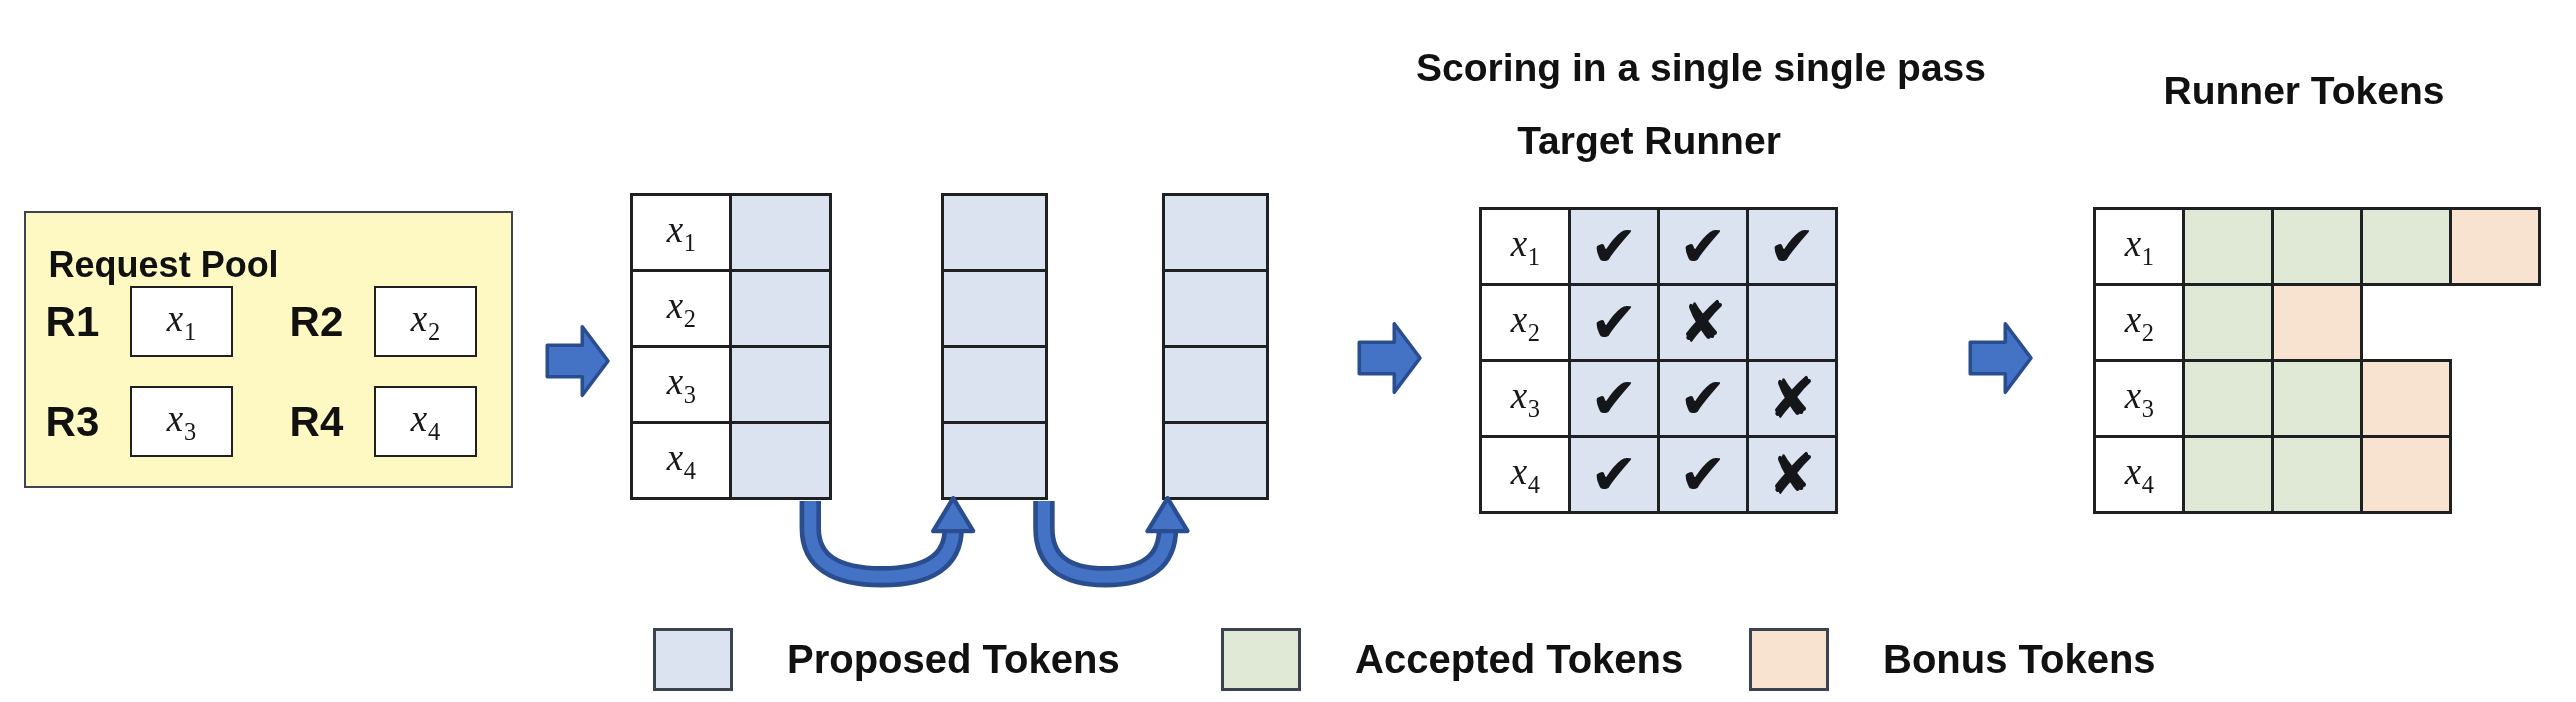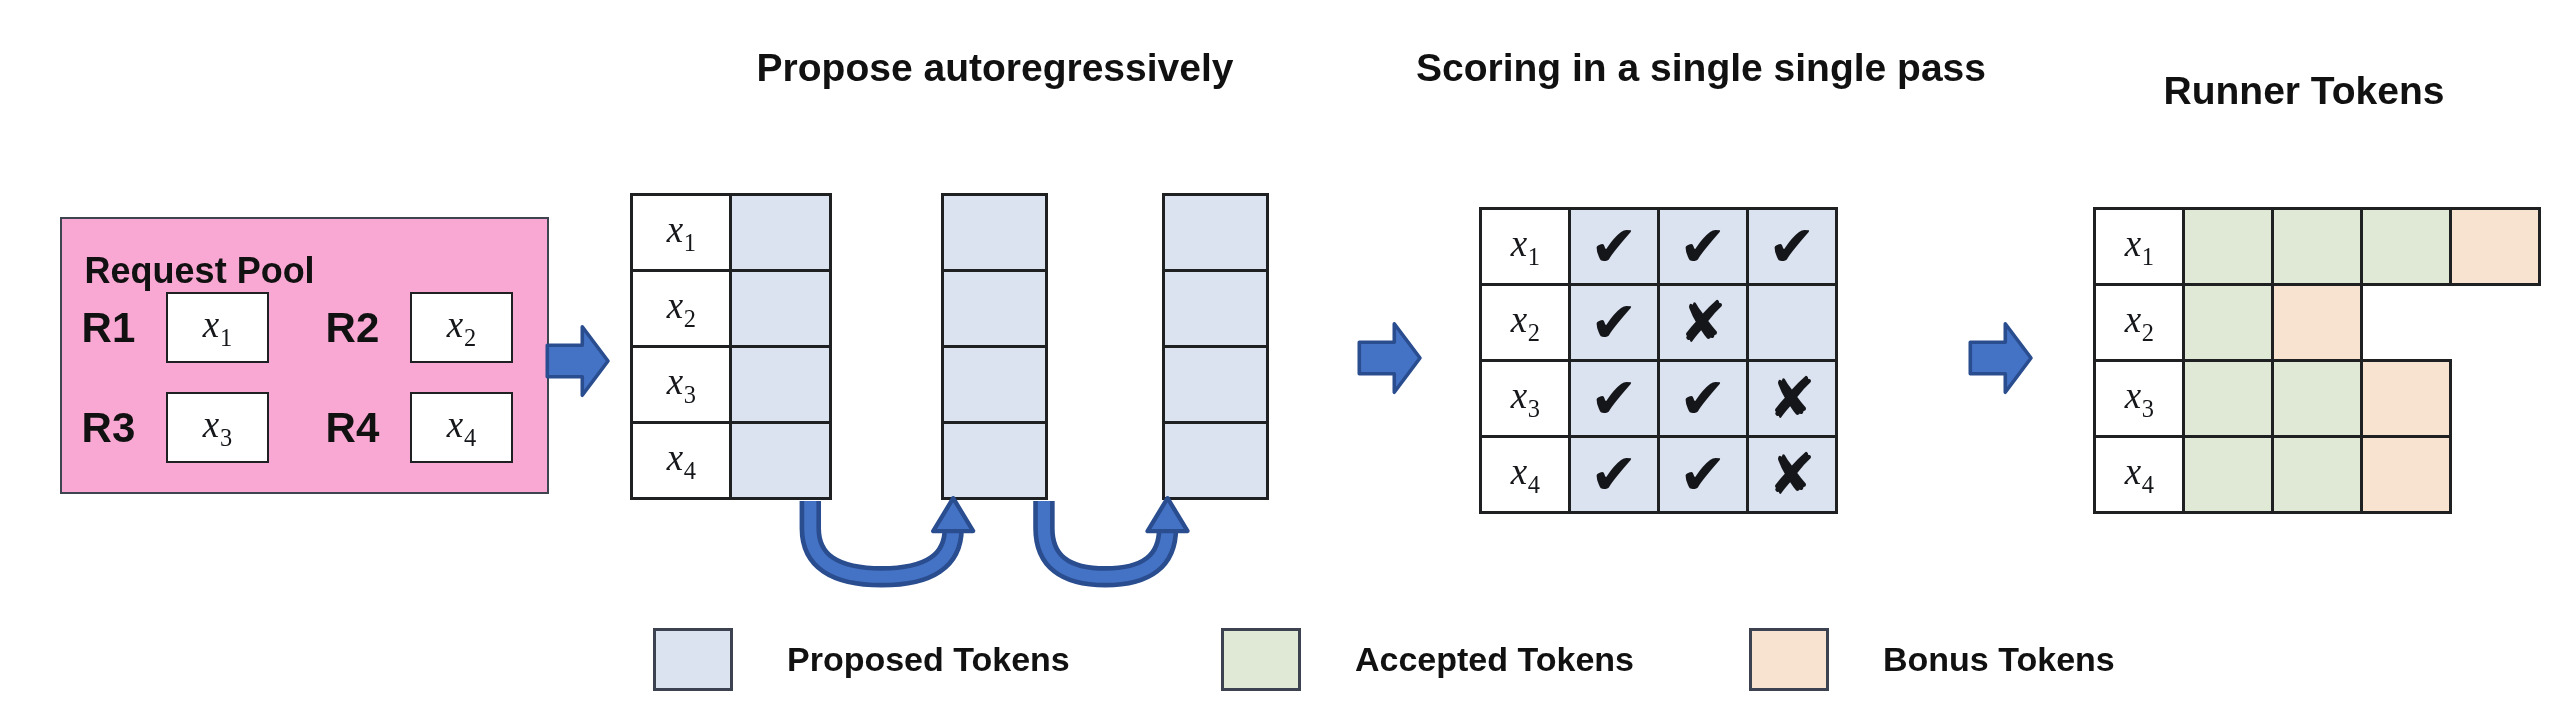--- a/index.html
+++ b/index.html
@@ -4,22 +4,22 @@
 <style>
   html,body{margin:0;padding:0;background:#ffffff;}
   body{font-family:"Liberation Sans", sans-serif; color:var(--text,#111);}
   .canvas{position:relative;width:2576px;height:703px;background:#fff;overflow:hidden;}
 
   
   .fig-title{position:absolute;transform:translateX(-50%);white-space:nowrap;
     font-size:39px;font-weight:600;color:var(--text);}
 
   
-  .pool{position:absolute;left:23.6px;top:217px;width:485px;height:273px;
-    border:2.9px solid #3e4450;background:#f9a8d4;margin-left:36px;}
+  .pool{position:absolute;left:23.6px;top:211px;width:485px;height:273px;
+    border:2.9px solid #3e4450;background:#fef9c3;}
   .pool-title{position:absolute;left:23px;top:31px;font-size:36px;font-weight:600;}
   .pool-item{position:absolute;display:flex;align-items:center;}
   .p0{left:20px;top:73px}.p1{left:264px;top:73px}.p2{left:20px;top:173px}.p3{left:264px;top:173px}
   .req-id{width:84px;font-size:42px;font-weight:600;}
   .tok-box{width:99px;height:67px;border:2.9px solid var(--grid-border);
     display:flex;align-items:center;justify-content:center;background:#fff;}
 
   
   .xlab{font-family:"Liberation Serif", serif;font-style:italic;font-size:37px;
     font-weight:500;color:#15171a;line-height:1;}
@@ -49,29 +49,29 @@
     color:#14161a;display:inline-block;}
 
   
   .block-arrow{position:absolute;overflow:visible;}
   .loops{position:absolute;left:771px;top:498px;overflow:visible;}
 
   
   .legend-item{position:absolute;top:628px;display:flex;align-items:center;gap:54px;}
   .li0{left:653px}.li1{left:1221px}.li2{left:1749px}
   .legend-swatch{display:inline-block;width:74px;height:57px;border:3.6px solid #3c4250;}
-  .legend-label{font-size:34px;font-weight:600;white-space:nowrap;color:var(--text);text-align:center;}
+  .legend-label{font-size:40px;font-weight:600;white-space:nowrap;color:var(--text);text-align:center;}
 </style>
 </head>
 <body>
 
 <div class="canvas">
 
-  <div class="fig-title" style="left:995px;top:46px">Propose autoregressively</div>
   <div class="fig-title" style="left:1701px;top:46px">Scoring in a single single pass</div>
+  <div class="fig-title" style="left:1649px;top:119px">Target Runner</div>
   <div class="fig-title" style="left:2304px;top:69px">Runner Tokens</div>
 
   <div class="pool">
     <div class="pool-title">Request Pool</div>
     <div id="pool-items">
         <div class="pool-item p0">
           <span class="req-id">R1</span>
           <span class="tok-box">
             <span class="xlab"><i>x</i><sub>1</sub></span>
           </span>

